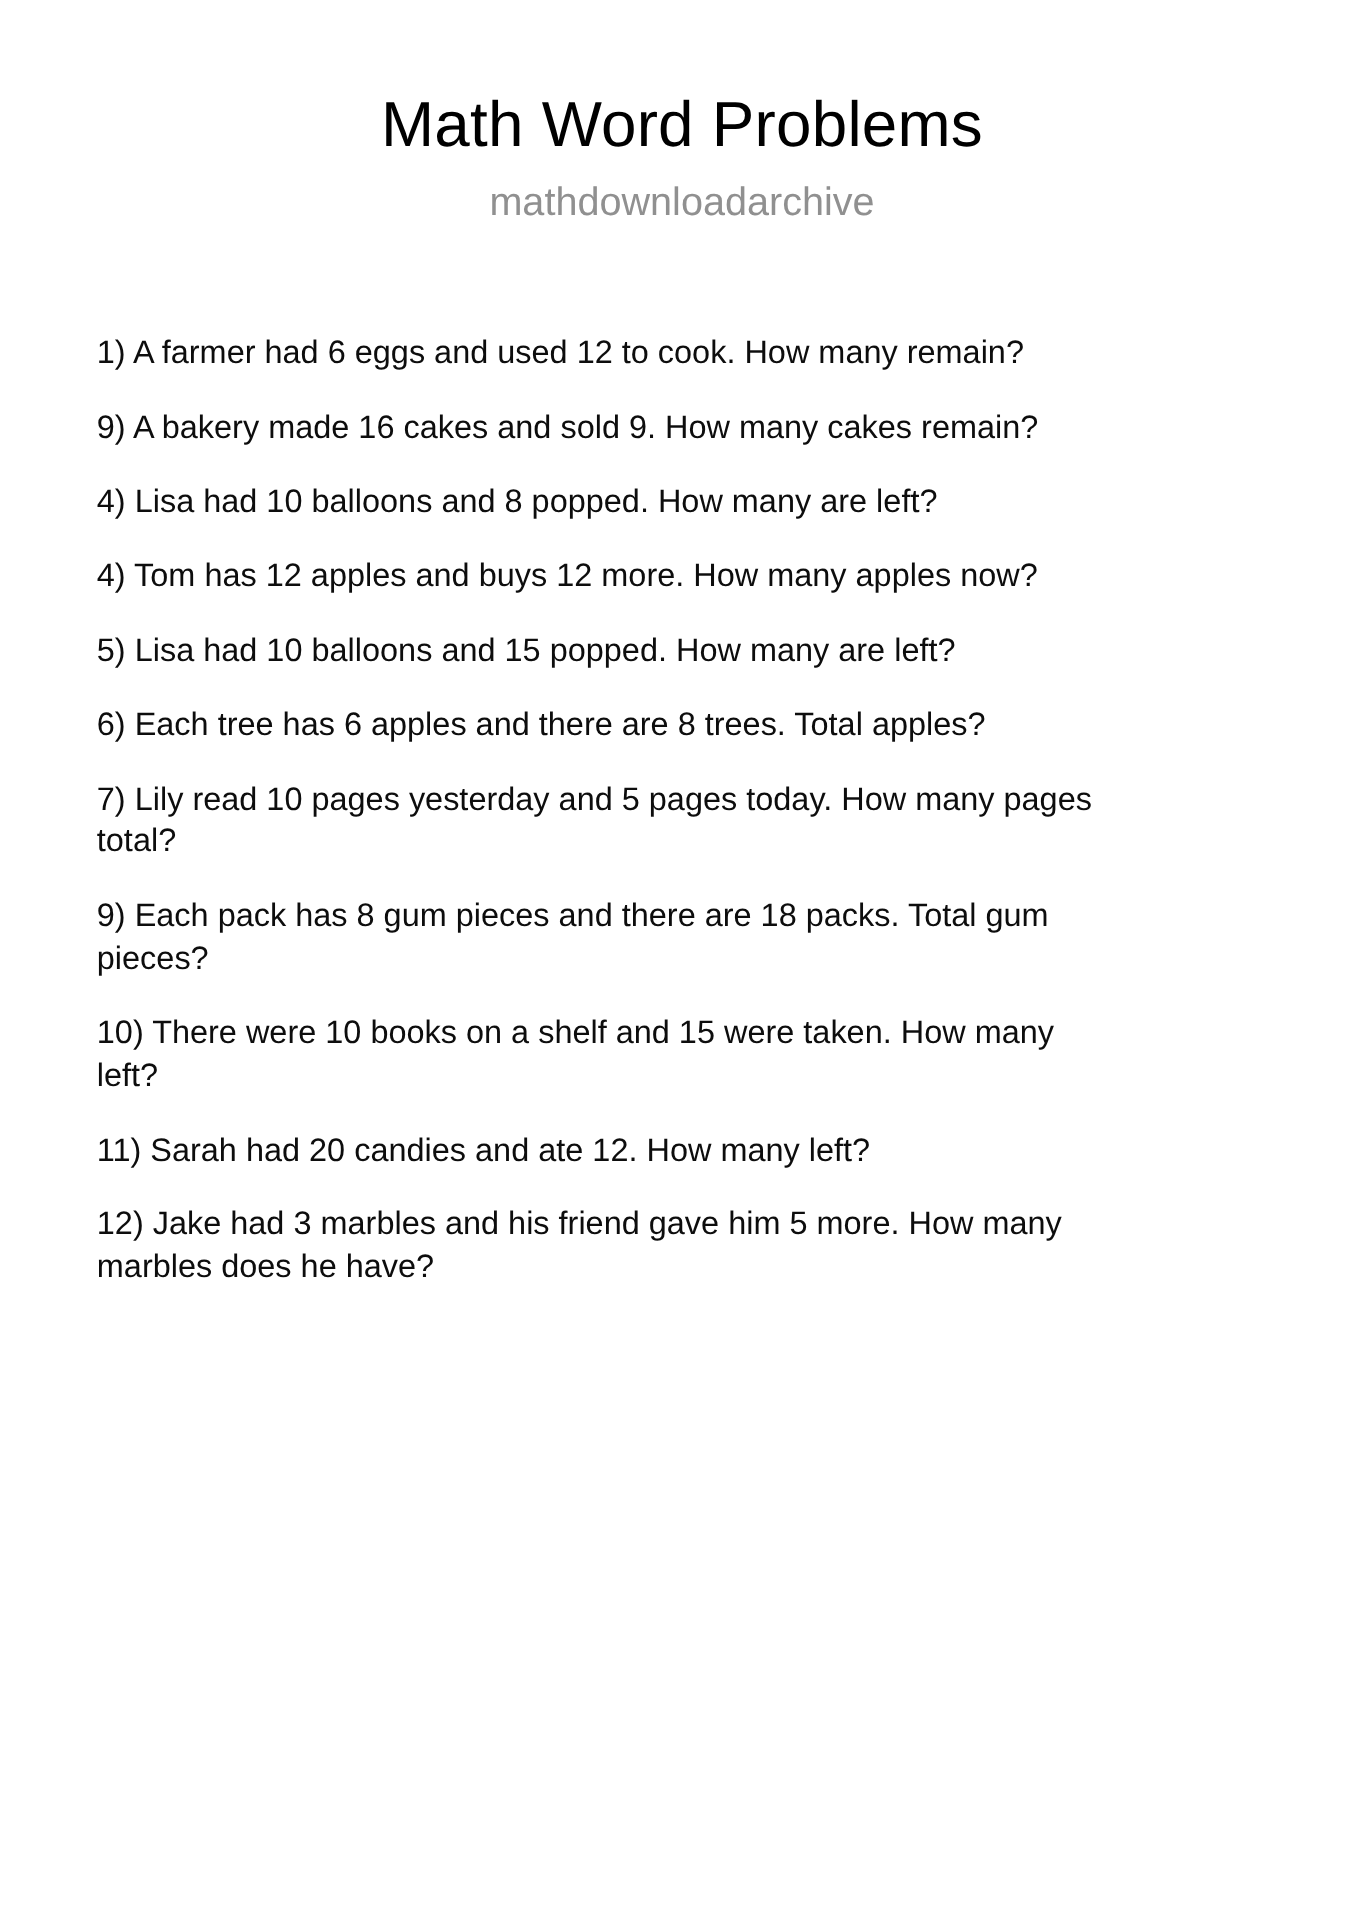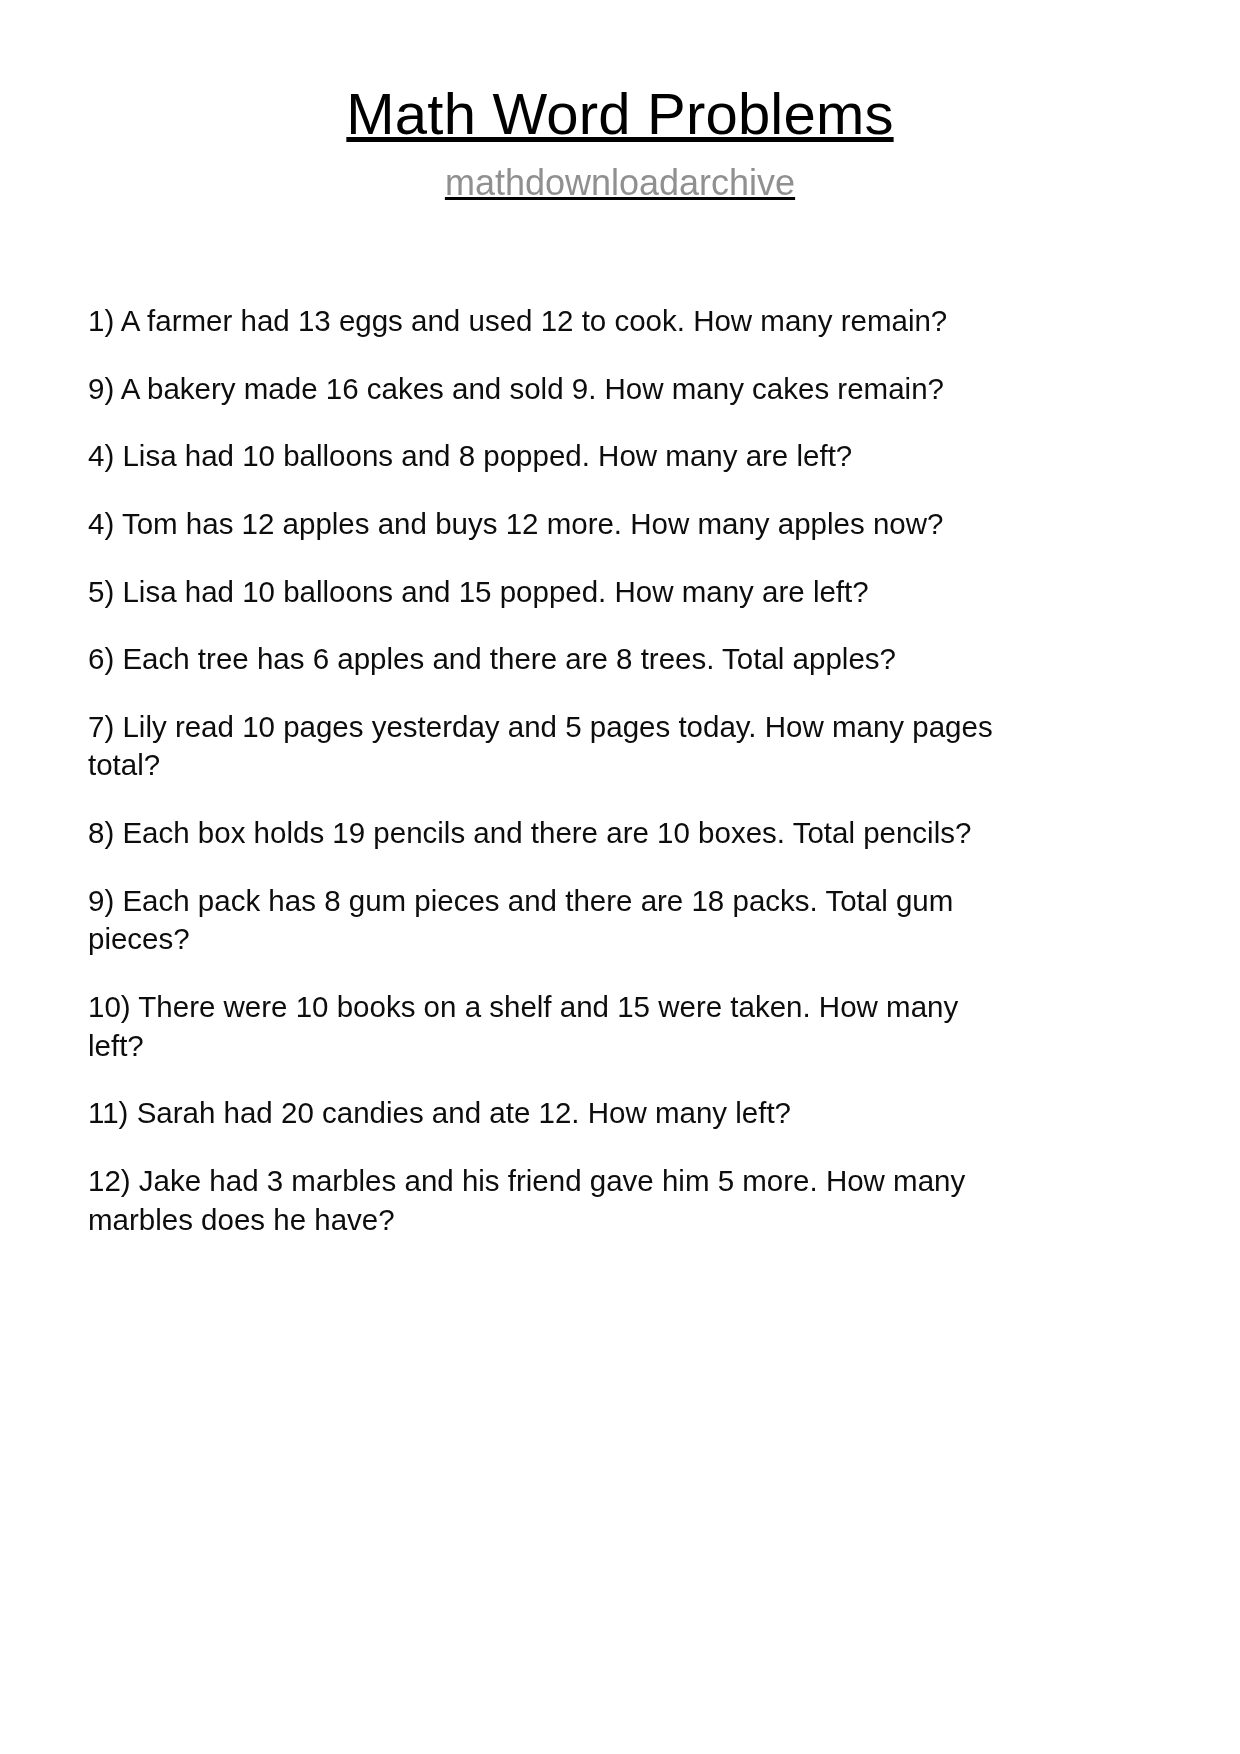--- a/index.html
+++ b/index.html
@@ -9,21 +9,20 @@
   }
 
   .page {
     position: relative;
     width: 1240px;
     height: 1602px;
     background: #ffffff;
     box-sizing: border-box;
     font-family: "Liberation Sans", sans-serif;
     overflow: hidden;
-    text-decoration: underline;
   }
 
   .doc-header {
     padding-top: 84px;
     text-align: center;
   }
 
   .doc-title {
     font-family: "Liberation Sans", sans-serif;
     font-size: 58px;
@@ -71,27 +70,26 @@
 <body>
 
 <div class="page">
 
   <div class="doc-header">
     <h1 class="doc-title">Math Word Problems</h1>
     <div class="doc-subtitle">mathdownloadarchive</div>
   </div>
 
   <ol class="problem-list">
-    <li class="problem-item">1) A farmer had 13 eggs and used 12 to cook. How many remain?</li>
+    <li class="problem-item">1) A farmer had 6 eggs and used 12 to cook. How many remain?</li>
     <li class="problem-item">9) A bakery made 16 cakes and sold 9. How many cakes remain?</li>
     <li class="problem-item">4) Lisa had 10 balloons and 8 popped. How many are left?</li>
     <li class="problem-item">4) Tom has 12 apples and buys 12 more. How many apples now?</li>
     <li class="problem-item">5) Lisa had 10 balloons and 15 popped. How many are left?</li>
     <li class="problem-item">6) Each tree has 6 apples and there are 8 trees. Total apples?</li>
     <li class="problem-item">7) Lily read 10 pages yesterday and 5 pages today. How many pages total?</li>
-    <li class="problem-item">8) Each box holds 19 pencils and there are 10 boxes. Total pencils?</li>
     <li class="problem-item">9) Each pack has 8 gum pieces and there are 18 packs. Total gum pieces?</li>
     <li class="problem-item">10) There were 10 books on a shelf and 15 were taken. How many left?</li>
     <li class="problem-item">11) Sarah had 20 candies and ate 12. How many left?</li>
     <li class="problem-item">12) Jake had 3 marbles and his friend gave him 5 more. How many marbles does he have?</li>
   </ol>
 
 </div>
 
 </body></html>

